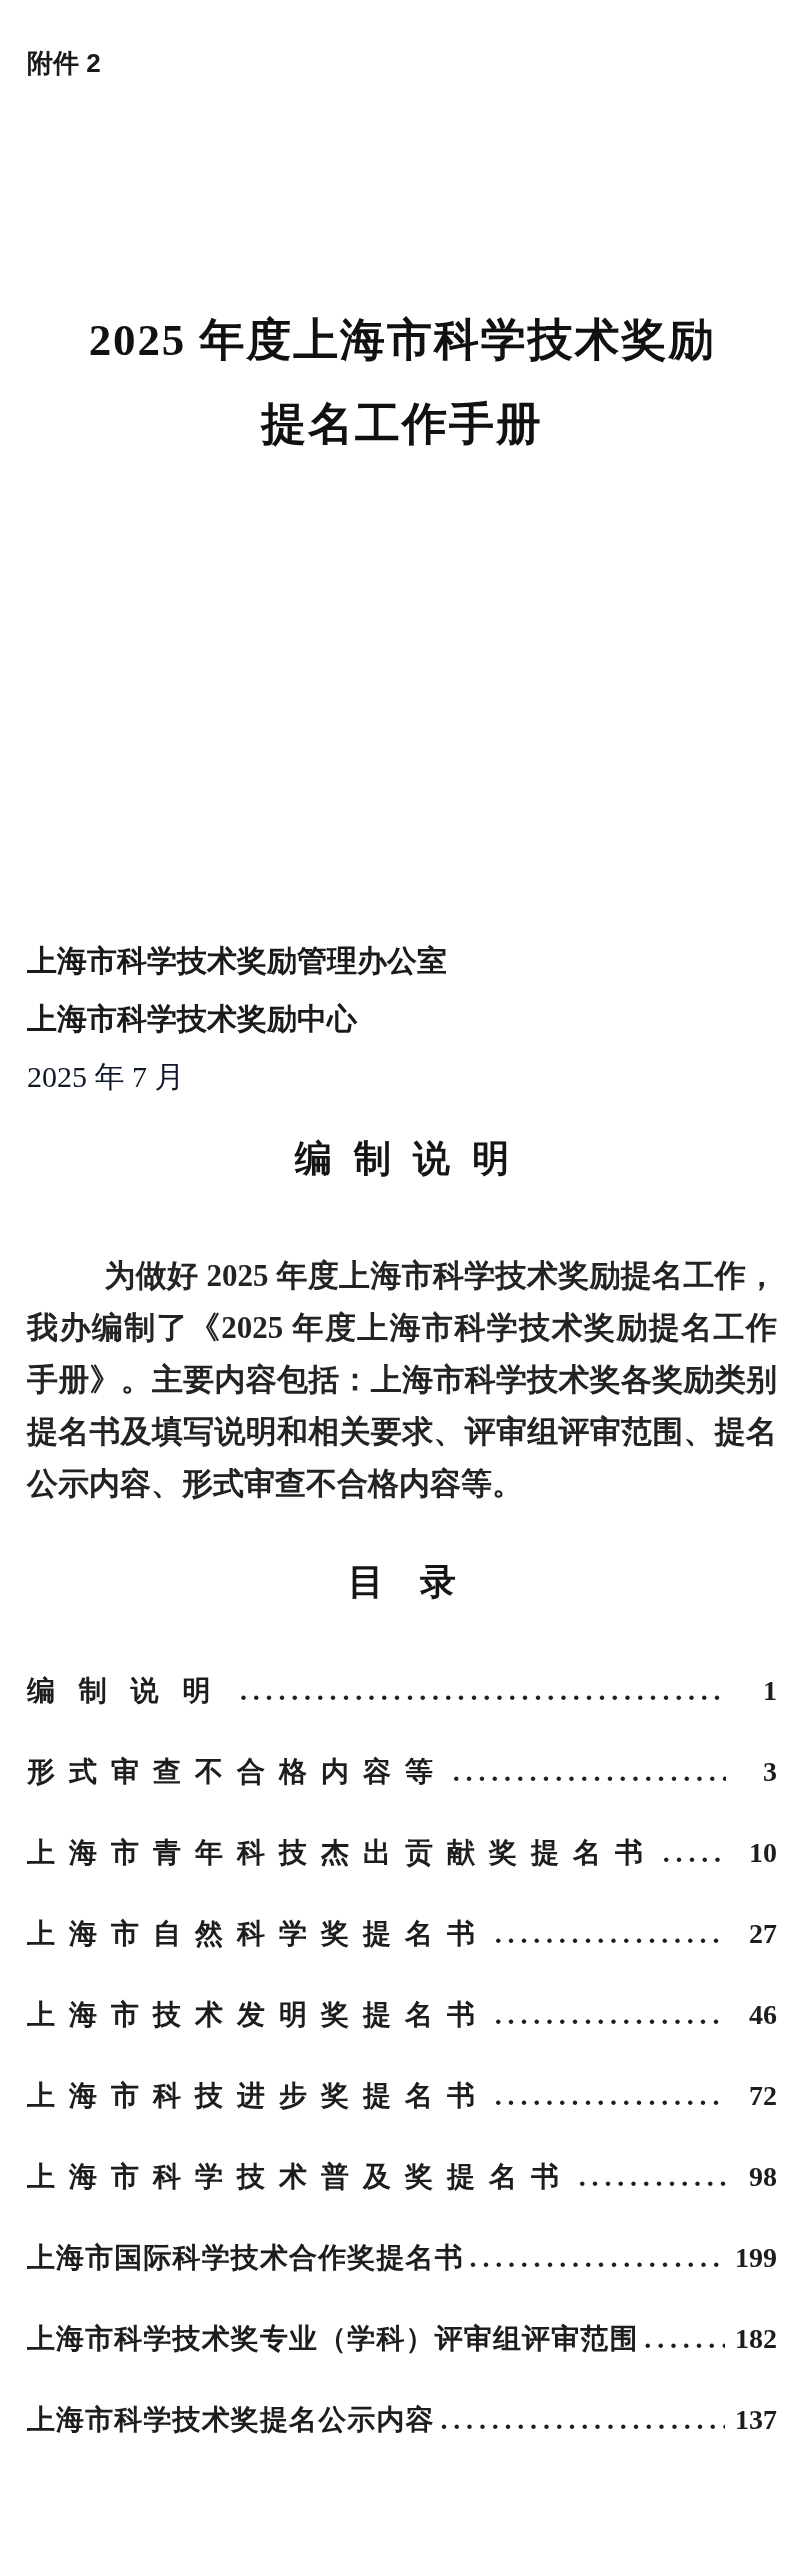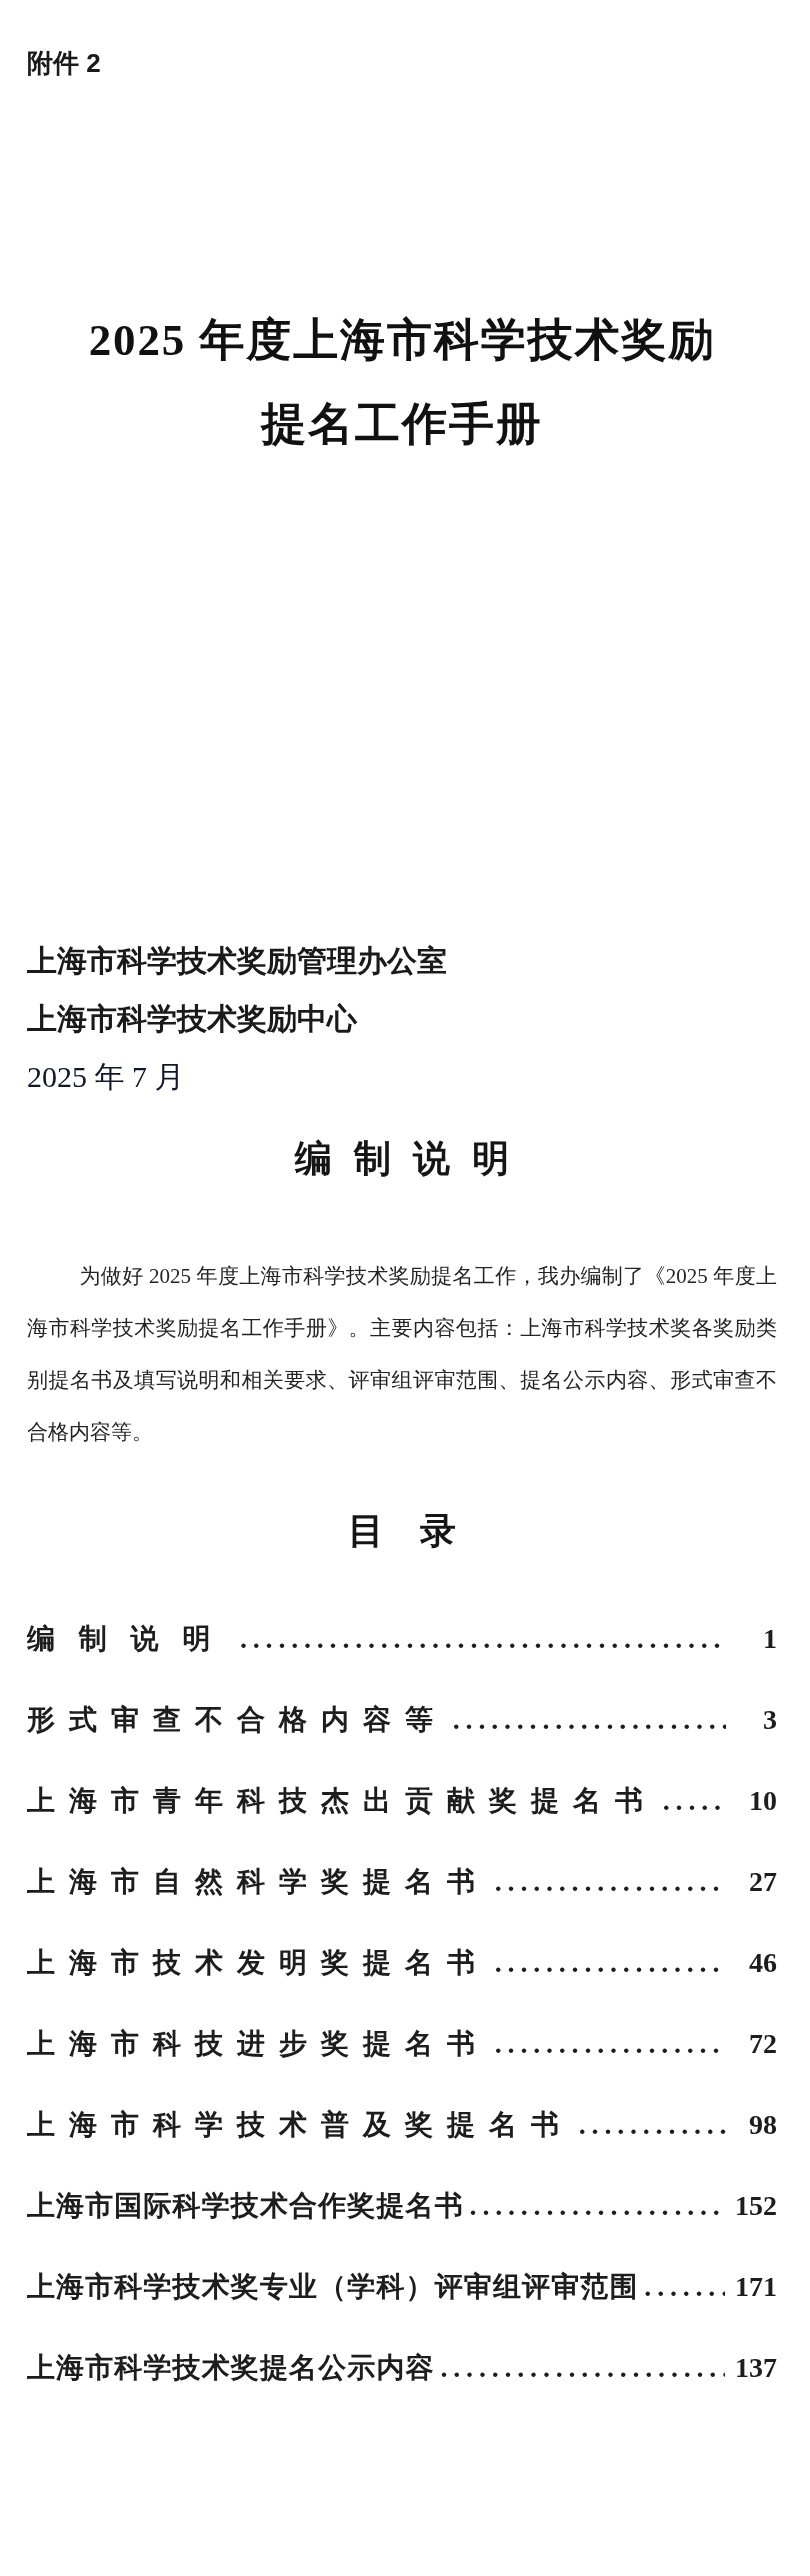--- a/index.html
+++ b/index.html
@@ -57,30 +57,31 @@
     font-size: 37px;
     line-height: 47px;
     letter-spacing: 0.6em;
     text-indent: 0.6em;
     color: #151515;
   }
   .note-body {
     margin-top: 68px;
   }
   .note-paragraph {
-    font-size: 21px;
+    font-size: 31px;
     line-height: 52px;
     text-indent: 2.5em;
     text-align: justify;
     color: #232323;
+    font-weight: bold;
   }
   .toc-heading {
     margin-top: 49px;
     text-align: center;
-    font-family: Liberation Sans, sans-serif;
+    font-family: Liberation Serif, serif;
     font-weight: bold;
     font-size: 36px;
     line-height: 47px;
     letter-spacing: 1em;
     text-indent: 1em;
     color: #151515;
   }
   .toc-list {
     margin-top: 66px;
   }
@@ -183,27 +184,27 @@
 
   <div class="toc-item">
     <span class="toc-title">上海市科学技术普及奖提名书</span>
     <span class="toc-leader"></span>
     <span class="toc-page">98</span>
   </div>
 
   <div class="toc-item">
     <span class="toc-title">上海市国际科学技术合作奖提名书</span>
     <span class="toc-leader"></span>
-    <span class="toc-page">152</span>
+    <span class="toc-page">199</span>
   </div>
 
   <div class="toc-item">
     <span class="toc-title">上海市科学技术奖专业（学科）评审组评审范围</span>
     <span class="toc-leader"></span>
-    <span class="toc-page">171</span>
+    <span class="toc-page">182</span>
   </div>
 
   <div class="toc-item">
     <span class="toc-title">上海市科学技术奖提名公示内容</span>
     <span class="toc-leader"></span>
     <span class="toc-page">137</span>
   </div>
 
 </div>
 

